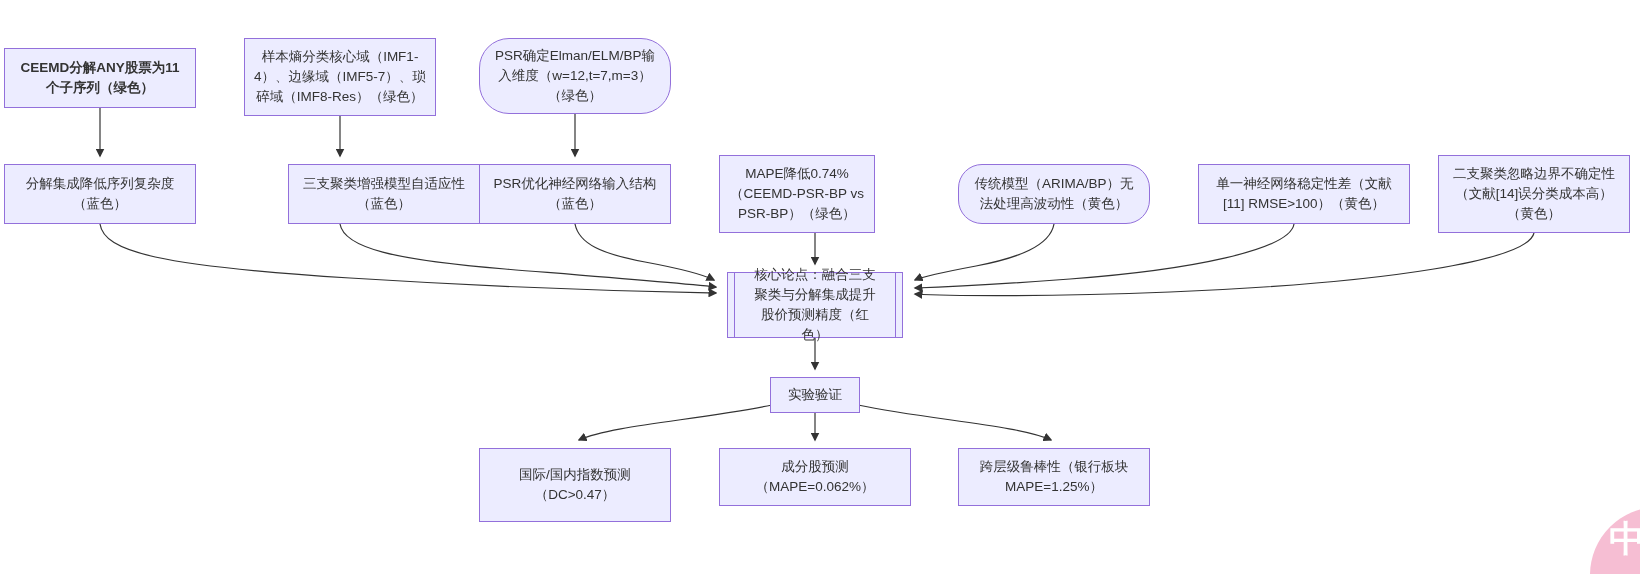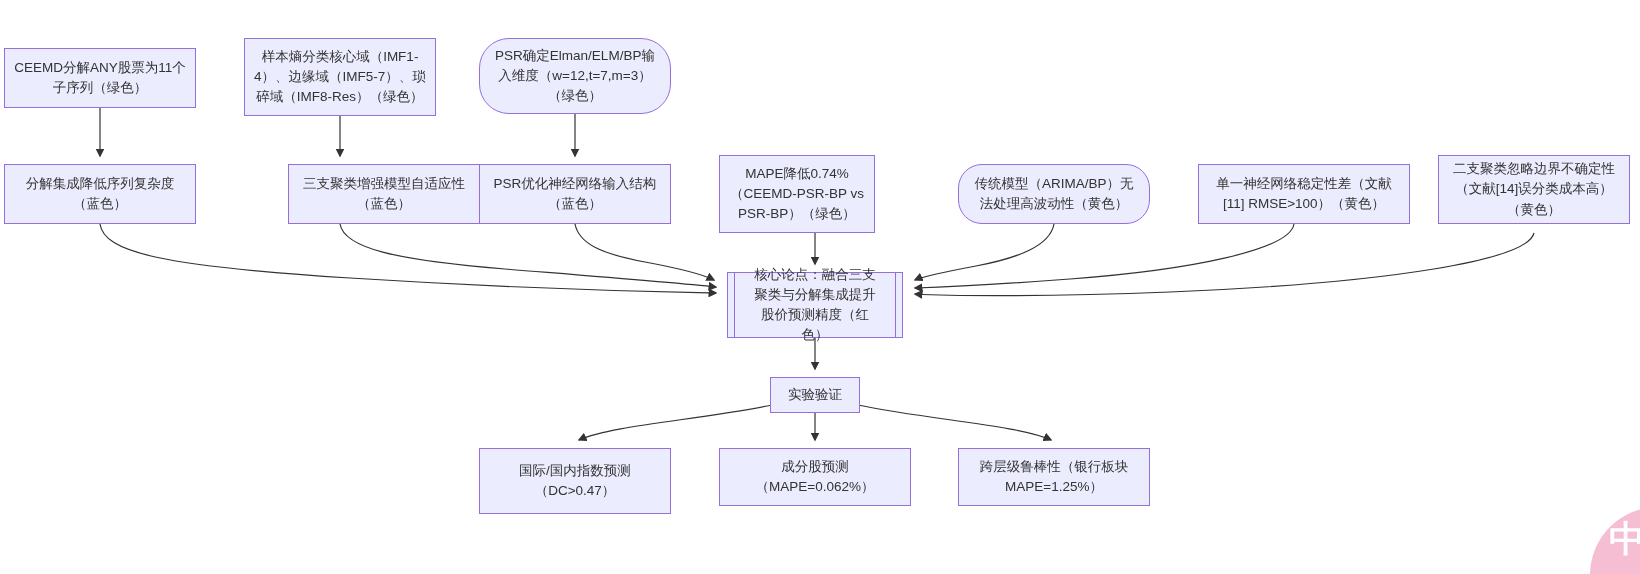--- a/index.html
+++ b/index.html
@@ -74,36 +74,36 @@
     <path marker-end="url(#arrow)" d="M1054,224 C1050,246 1018,258 976,266 C944,272 924,276 915,280"></path>
     <path marker-end="url(#arrow)" d="M1294,224 C1290,250 1190,270 1070,279 C990,285 945,287 915,288"></path>
     <path marker-end="url(#arrow)" d="M1534,233 C1528,260 1390,283 1170,292 C1040,297 950,296 915,294"></path>
     <path marker-end="url(#arrow)" d="M815,338 V369"></path>
     <path marker-end="url(#arrow)" d="M772,405 C700,420 612,425 579,440"></path>
     <path marker-end="url(#arrow)" d="M815,413 V440"></path>
     <path marker-end="url(#arrow)" d="M858,405 C930,420 1018,425 1051,440"></path>
   </g>
 </svg>
 
-<div class="node" style="left:4px;   top:48px;  width:192px; height:60px;">CEEMD分解ANY股票为11个子序列（绿色）</div>
+<div class="node" style="left:4px;   top:48px;  width:192px; height:60px;font-weight:bold;">CEEMD分解ANY股票为11个子序列（绿色）</div>
 <div class="node" style="left:244px; top:38px;  width:192px; height:78px;">样本熵分类核心域（IMF1-4）、边缘域（IMF5-7）、琐碎域（IMF8-Res）（绿色）</div>
 <div class="node" style="left:479px; top:38px;  width:192px; height:76px;border-radius:30px;">PSR确定Elman/ELM/BP输入维度（w=12,t=7,m=3）（绿色）</div>
 
 <div class="node" style="left:4px;   top:164px; width:192px; height:60px;">分解集成降低序列复杂度（蓝色）</div>
 <div class="node" style="left:244px; top:164px; width:192px; height:60px;margin-left:44px;">三支聚类增强模型自适应性（蓝色）</div>
 <div class="node" style="left:479px; top:164px; width:192px; height:60px;">PSR优化神经网络输入结构（蓝色）</div>
 <div class="node" style="left:719px; top:155px; width:156px; height:78px;">MAPE降低0.74%（CEEMD-PSR-BP vs PSR-BP）（绿色）</div>
 <div class="node" style="left:958px; top:164px; width:192px; height:60px;border-radius:24px;">传统模型（ARIMA/BP）无法处理高波动性（黄色）</div>
 <div class="node" style="left:1198px;top:164px; width:212px; height:60px;">单一神经网络稳定性差（文献[11] RMSE&gt;100）（黄色）</div>
-<div class="node" style="left:1438px;top:155px; width:192px; height:69px;">二支聚类忽略边界不确定性（文献[14]误分类成本高）（黄色）</div>
+<div class="node" style="left:1438px;top:155px; width:192px; height:78px;">二支聚类忽略边界不确定性（文献[14]误分类成本高）（黄色）</div>
 
 <div class="node subroutine" style="left:727px; top:272px; width:176px; height:66px; padding:3px 20px;">核心论点：融合三支聚类与分解集成提升股价预测精度（红色）</div>
 
 <div class="node" style="left:770px; top:377px; width:90px; height:36px;">实验验证</div>
 
-<div class="node" style="left:479px; top:448px; width:192px; height:66px;">国际/国内指数预测（DC&gt;0.47）</div>
+<div class="node" style="left:479px; top:448px; width:192px; height:74px;">国际/国内指数预测（DC&gt;0.47）</div>
 <div class="node" style="left:719px; top:448px; width:192px; height:58px;">成分股预测（MAPE=0.062%）</div>
 <div class="node" style="left:958px; top:448px; width:192px; height:58px;">跨层级鲁棒性（银行板块 MAPE=1.25%）</div>
 
 <div class="translate-fab">
   <span class="glyph-zh">中</span>
 
 </div>
 
 </body></html>

